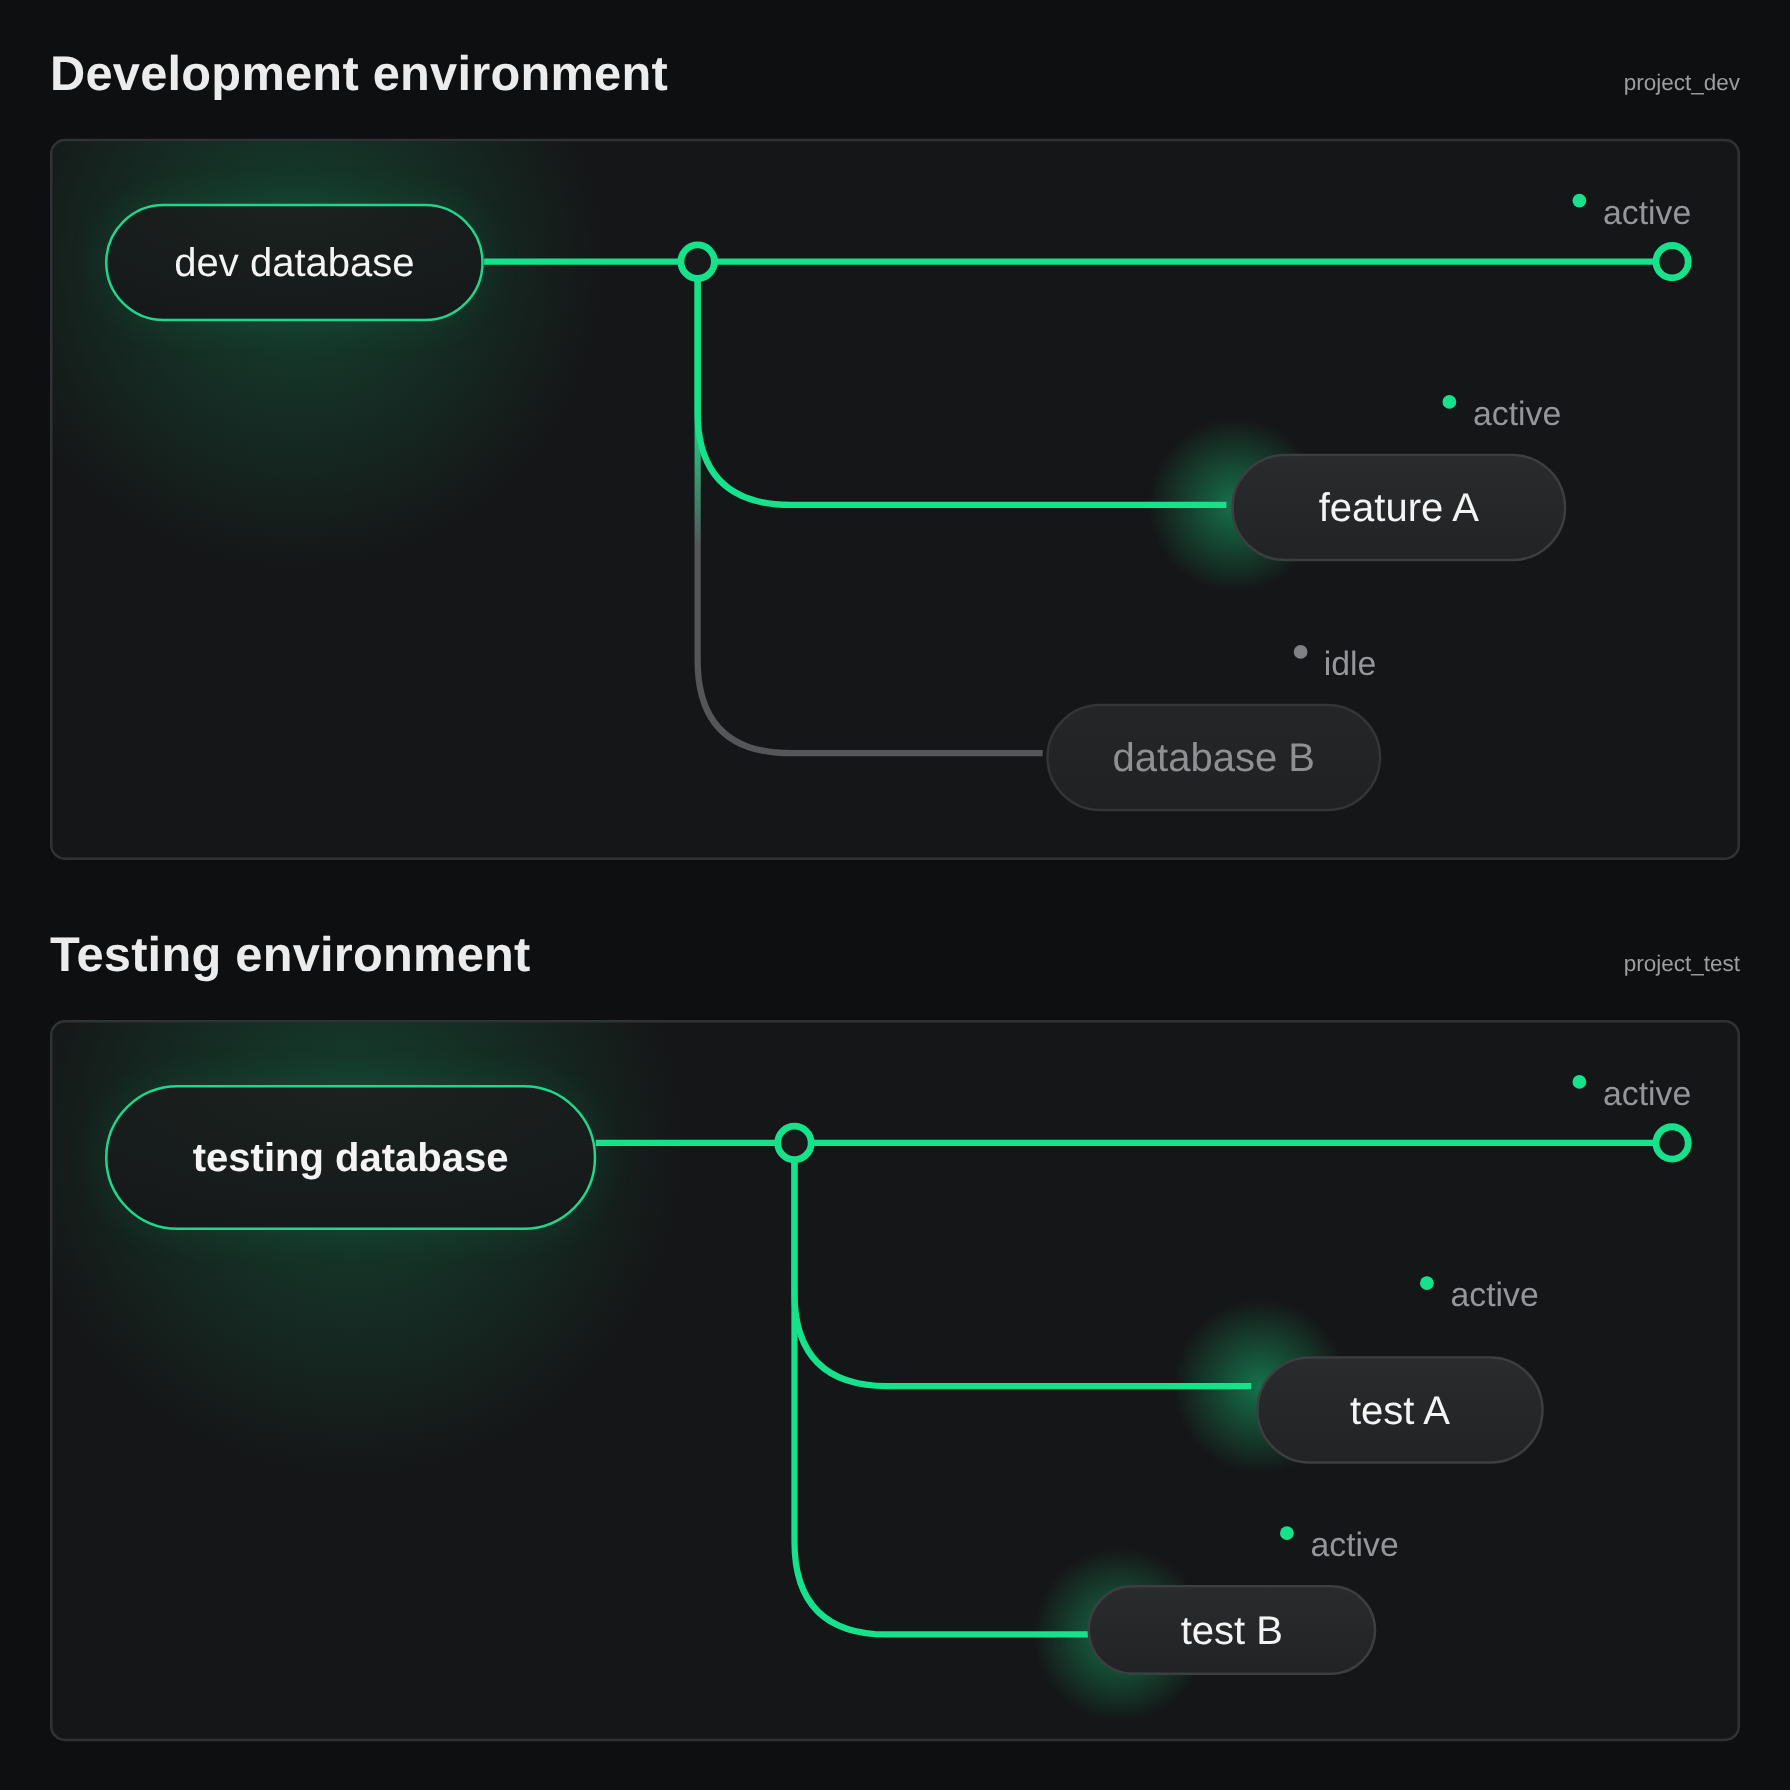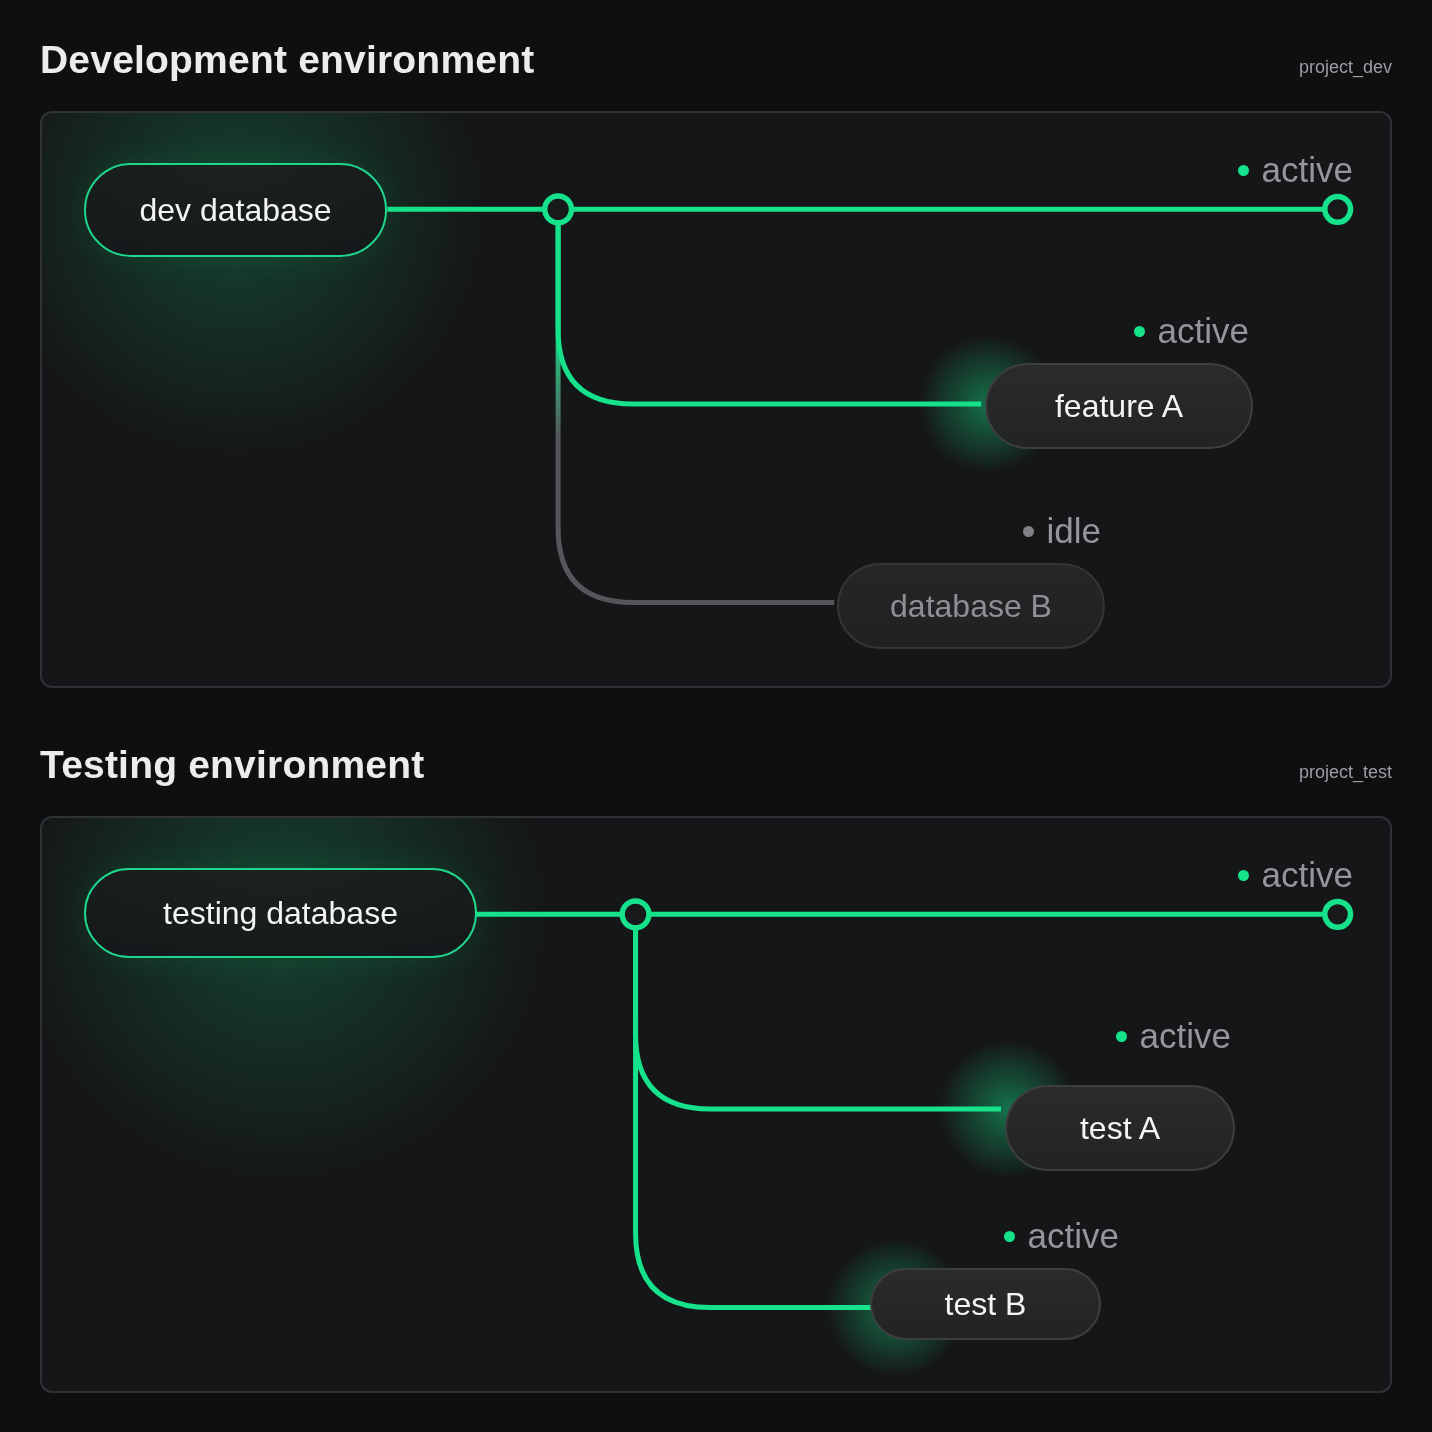--- a/index.html
+++ b/index.html
@@ -58,23 +58,23 @@
     border: 2px solid #3d3e40;
   }
   .pill-idle {
     background: linear-gradient(180deg, #252627 0%, #202122 100%);
     border: 2px solid #343537;
     color: #8f9093;
   }
 
   .status {
     position: absolute;
-    display: flex; align-items: center; gap: 13px;
+    display: flex; gap: 13px;
     height: 30px;
-    font-size: 35px; color: #94969b;
+    font-size: 27px; color: #94969b;
     z-index: 3;
   }
   .status .dot {
     width: 11px; height: 11px; border-radius: 50%;
     display: inline-block;
   }
   .dot-green { background: #16e28b; }
   .dot-gray  { background: #808185; }
 </style>
 </head>
@@ -176,21 +176,21 @@
 
       <path d="M595 97 V218 Q595 293 670 293 H963" fill="none" stroke="#16e28b" stroke-width="5"></path>
 
       <path d="M435 97 H1289" fill="none" stroke="#16e28b" stroke-width="5"></path>
 
       <circle cx="595" cy="97" r="13.5" fill="#17191b" stroke="#16e28b" stroke-width="5.5"></circle>
 
       <circle cx="1302" cy="97" r="13" fill="#17191b" stroke="#16e28b" stroke-width="5.5"></circle>
     </svg>
 
-    <div class="pill pill-db" style="left:42px; top:50px; width:393px; height:90px;">
+    <div class="pill pill-db" style="left:42px; top:50px; width:393px; height:116px;font-weight:bold;">
       <span>testing database</span>
     </div>
 
     <div class="status" style="top:42px; right:37px;">
       <span class="dot dot-green"></span>
       <span>active</span>
     </div>
 
     <div class="status" style="top:203px; right:159px;">
       <span class="dot dot-green"></span>

